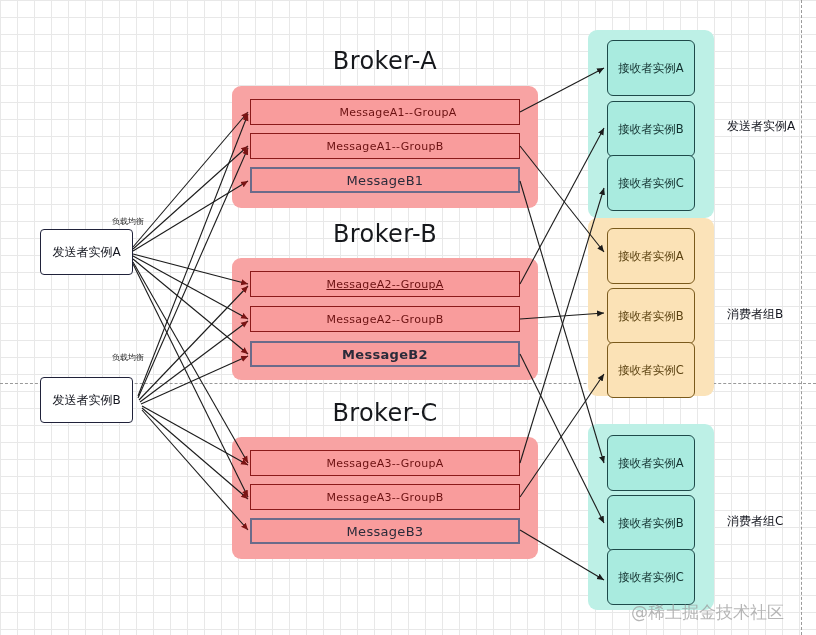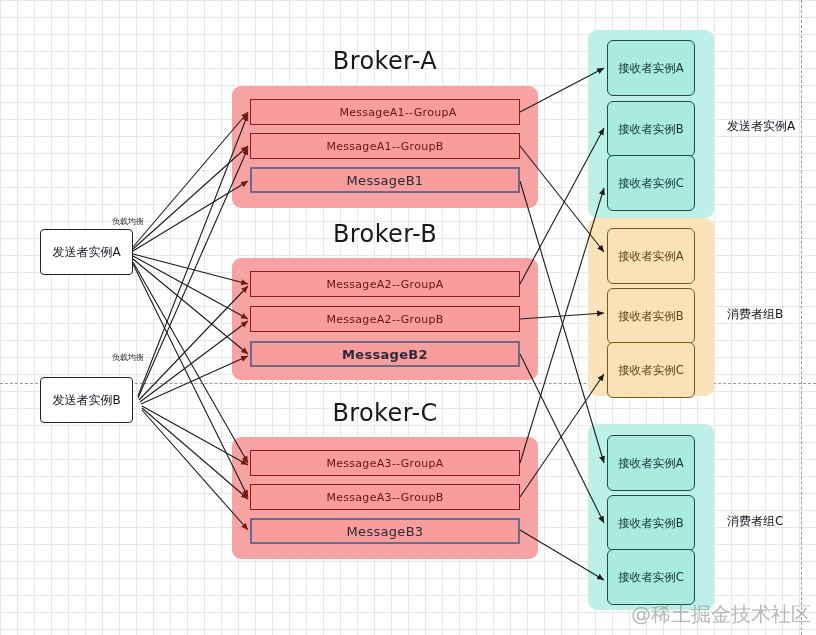--- a/index.html
+++ b/index.html
@@ -108,21 +108,21 @@
     z-index:4;
   }
 
   
   .pagebreak{position:absolute;z-index:1;}
   .pagebreak.v{width:0;border-left:1px dashed #9a9a9a;}
   .pagebreak.h{height:0;border-top:1px dashed #9a9a9a;}
 
   .watermark{
     position:absolute;
-    font-size:20px;
+    font-size:17px;
     color:#9b9b9b;
     opacity:.72;
     white-space:nowrap;
     z-index:7;
   }
 </style>
 </head>
 <body>
 
 <div id="canvas">
@@ -131,21 +131,21 @@
   <div class="pagebreak h" id="pb-h" style="left:0;top:383px;width:816px;"></div>
 
   <div id="brokers-layer">
       <div class="broker-title" style="left: 347px; top: 47px; width: 306px; text-align: center; margin-left: -115px;">Broker-A</div>
       <div class="broker-group" style="left: 232px; top: 86px; width: 306px; height: 122px;"></div>
       <div class="msg-box" style="left: 250px; top: 99px; padding-left: 26px;">MessageA1--GroupA</div>
       <div class="msg-box" style="left: 250px; top: 133px;">MessageA1--GroupB</div>
       <div class="msg-box bkind" style="left: 250px; top: 167px;">MessageB1</div>
       <div class="broker-title" style="left: 347px; top: 220px; width: 306px; text-align: center; margin-left: -115px;">Broker-B</div>
       <div class="broker-group" style="left: 232px; top: 258px; width: 306px; height: 122px;"></div>
-      <div class="msg-box" style="left: 250px; top: 271px;">MessageA2--GroupA</div>
+      <div class="msg-box" style="left: 250px; top: 271px; text-decoration: underline;">MessageA2--GroupA</div>
       <div class="msg-box" style="left: 250px; top: 306px;">MessageA2--GroupB</div>
       <div class="msg-box bkind" style="left: 250px; top: 341px; font-weight: bold;">MessageB2</div>
       <div class="broker-title" style="left: 347px; top: 399px; width: 306px; text-align: center; margin-left: -115px;">Broker-C</div>
       <div class="broker-group" style="left: 232px; top: 437px; width: 306px; height: 122px;"></div>
       <div class="msg-box" style="left: 250px; top: 450px;">MessageA3--GroupA</div>
       <div class="msg-box" style="left: 250px; top: 484px;">MessageA3--GroupB</div>
       <div class="msg-box bkind" style="left: 250px; top: 518px;">MessageB3</div>
     </div>
   <div id="groups-layer">
       <div class="cgroup teal" style="left: 588px; top: 30px; width: 126px; height: 188px;"></div>

